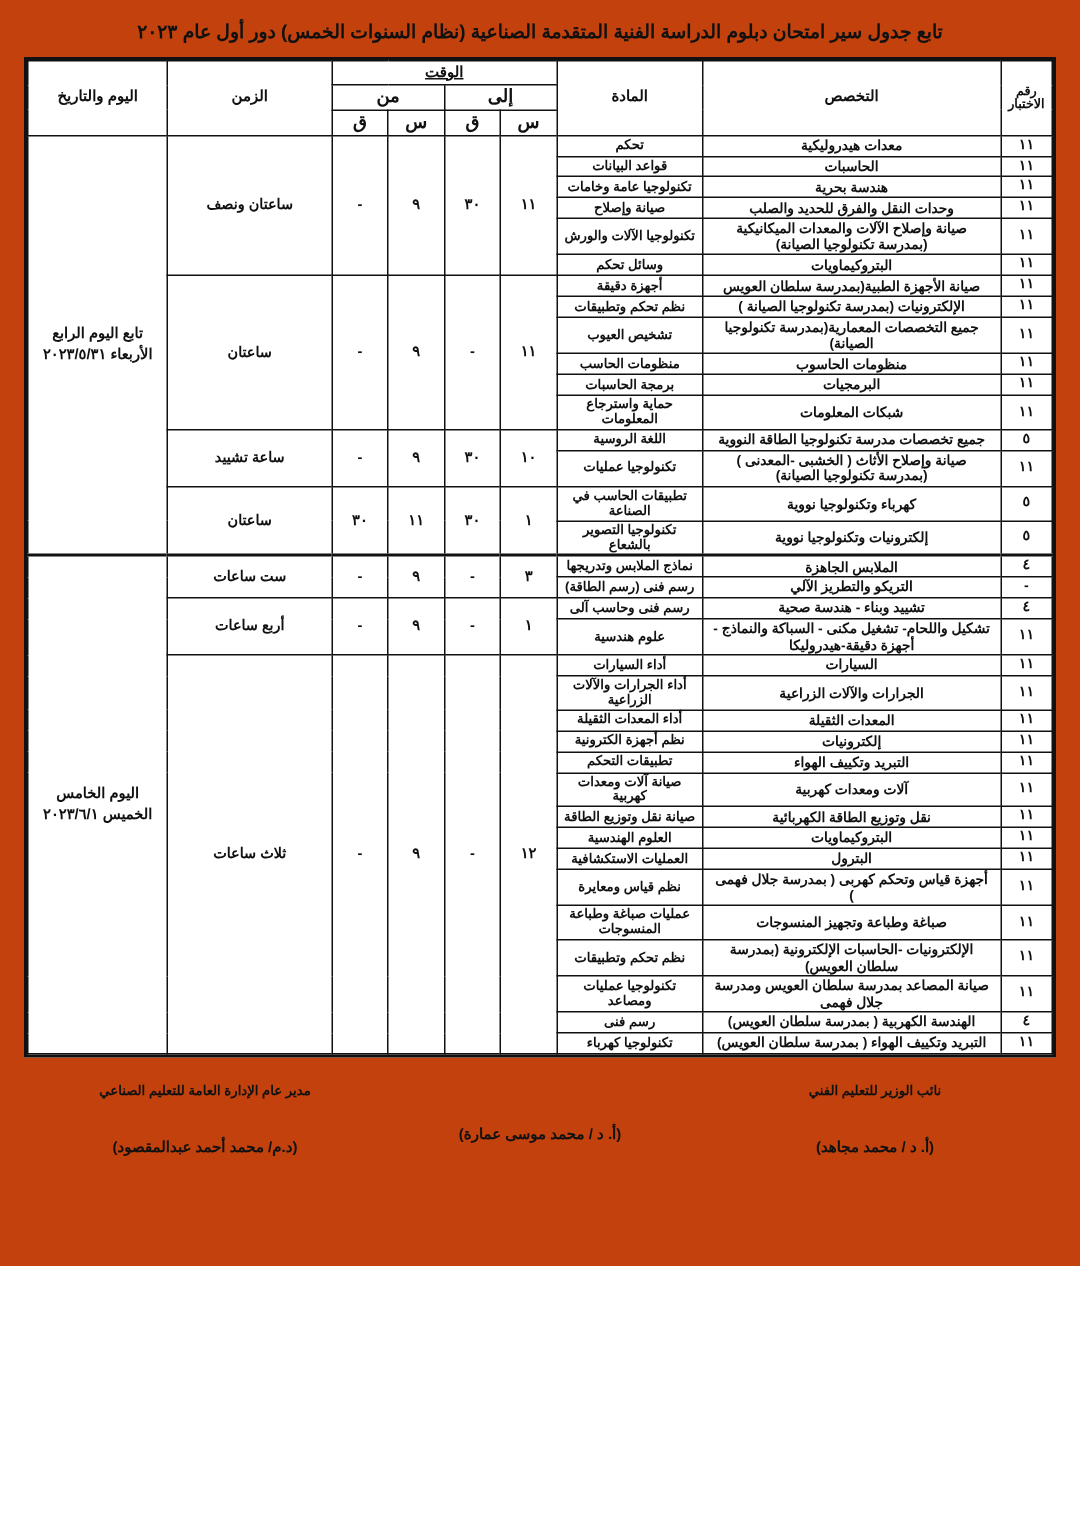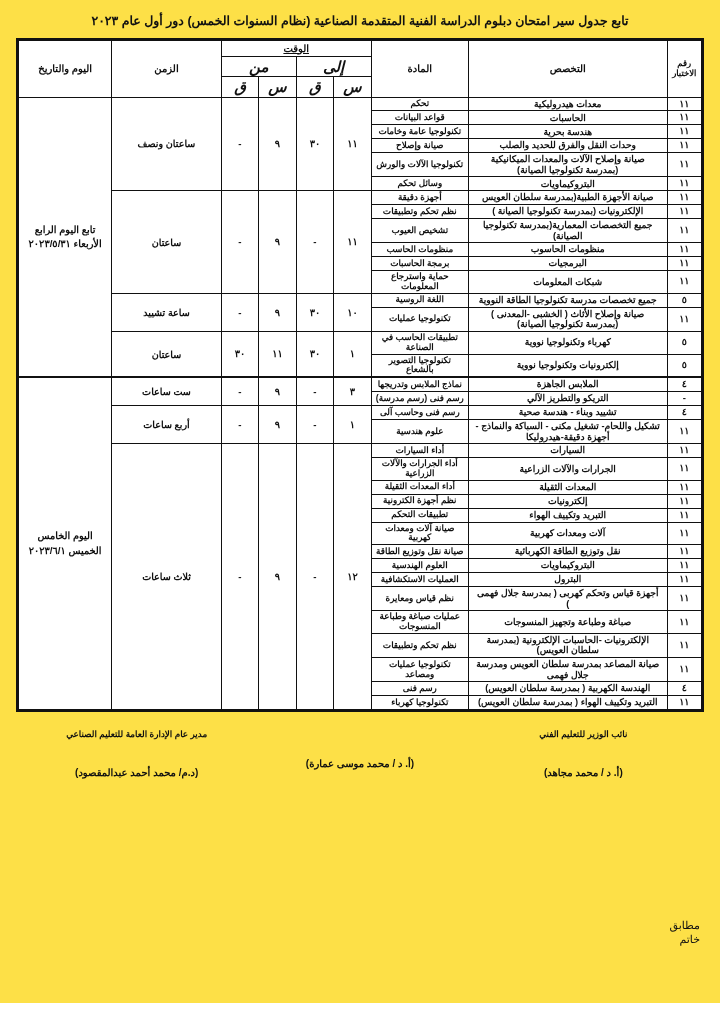--- a/index.html
+++ b/index.html
@@ -4,22 +4,22 @@
 <style>
   * { box-sizing: border-box; }
   html, body {
     margin: 0; padding: 0;
     background: #ffffff;
     font-family: "Liberation Sans", sans-serif;
   }
   #page {
     position: relative;
     width: 720px;
-    height: 1003px;
-    background: #fde047;
+    height: 844px;
+    background: #c2410c;
     overflow: hidden;
   }
   .title {
     text-align: center;
     font-size: 12.5px;
     font-weight: bold;
     color: #111;
     padding: 13px 28px 7px 28px;
     line-height: 1.4;
     letter-spacing: 0px;
@@ -48,21 +48,21 @@
     font-size: 10px;
     font-weight: bold;
     padding: 2px 1px;
   }
   .hdr-serial { width: 34px; font-size: 8.5px; line-height: 1.1; }
   .hdr-spec   { width: 196px; }
   .hdr-subj   { width: 96px; }
   .hdr-time   { width: 148px; text-decoration: underline; }
   .hdr-dur    { width: 108px; }
   .hdr-day    { width: 92px; }
-  .sub-cell { width: 37px; font-size: 15px; padding: 1px 4px; font-style: italic; }
+  .sub-cell { width: 37px; font-size: 12px; padding: 1px 4px; }
   .serial { font-size: 9.5px; }
   .spec { font-size: 9.2px; padding: 1px 6px; }
   .subj { font-size: 8.8px; line-height: 1.12; margin-top: 32px; }
   .dur  { font-size: 9.6px; margin-top: 20px; }
   .day  { font-size: 9.8px; line-height: 1.45; }
   .tnum { font-size: 9.8px; }
   .thick-top td { border-top: 2px solid #111; }
   .sign-row {
     display: flex;
     flex-direction: row-reverse;
@@ -230,21 +230,21 @@
             <td class="tnum" rowspan="2">٣</td>
             <td class="tnum" rowspan="2">-</td>
             <td class="tnum" rowspan="2">٩</td>
             <td class="tnum" rowspan="2">-</td>
             <td class="dur" rowspan="2">ست ساعات</td>
             <td class="day" rowspan="19">اليوم الخامس الخميس ٢٠٢٣/٦/١</td>
           </tr>
           <tr>
             <td class="serial">-</td>
             <td class="spec">التريكو والتطريز الآلي</td>
-            <td class="subj">رسم فنى (رسم مدرسة)</td>
+            <td class="subj">رسم فنى (رسم الطاقة)</td>
           </tr>
           <tr>
             <td class="serial">٤</td>
             <td class="spec">تشييد وبناء - هندسة صحية</td>
             <td class="subj">رسم فنى وحاسب آلى</td>
             <td class="tnum" rowspan="2">١</td>
             <td class="tnum" rowspan="2">-</td>
             <td class="tnum" rowspan="2">٩</td>
             <td class="tnum" rowspan="2">-</td>
             <td class="dur" rowspan="2">أربع ساعات</td>

